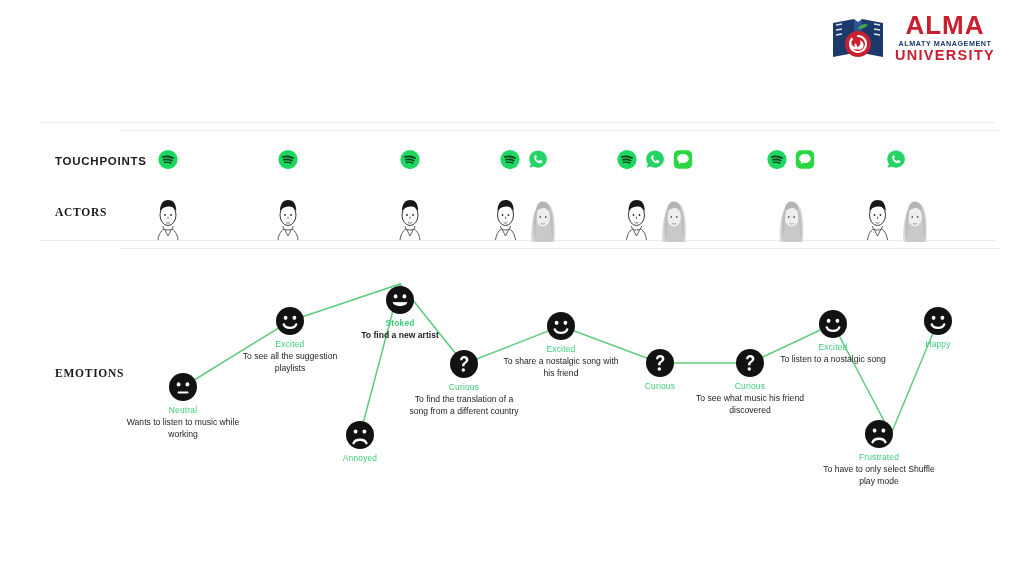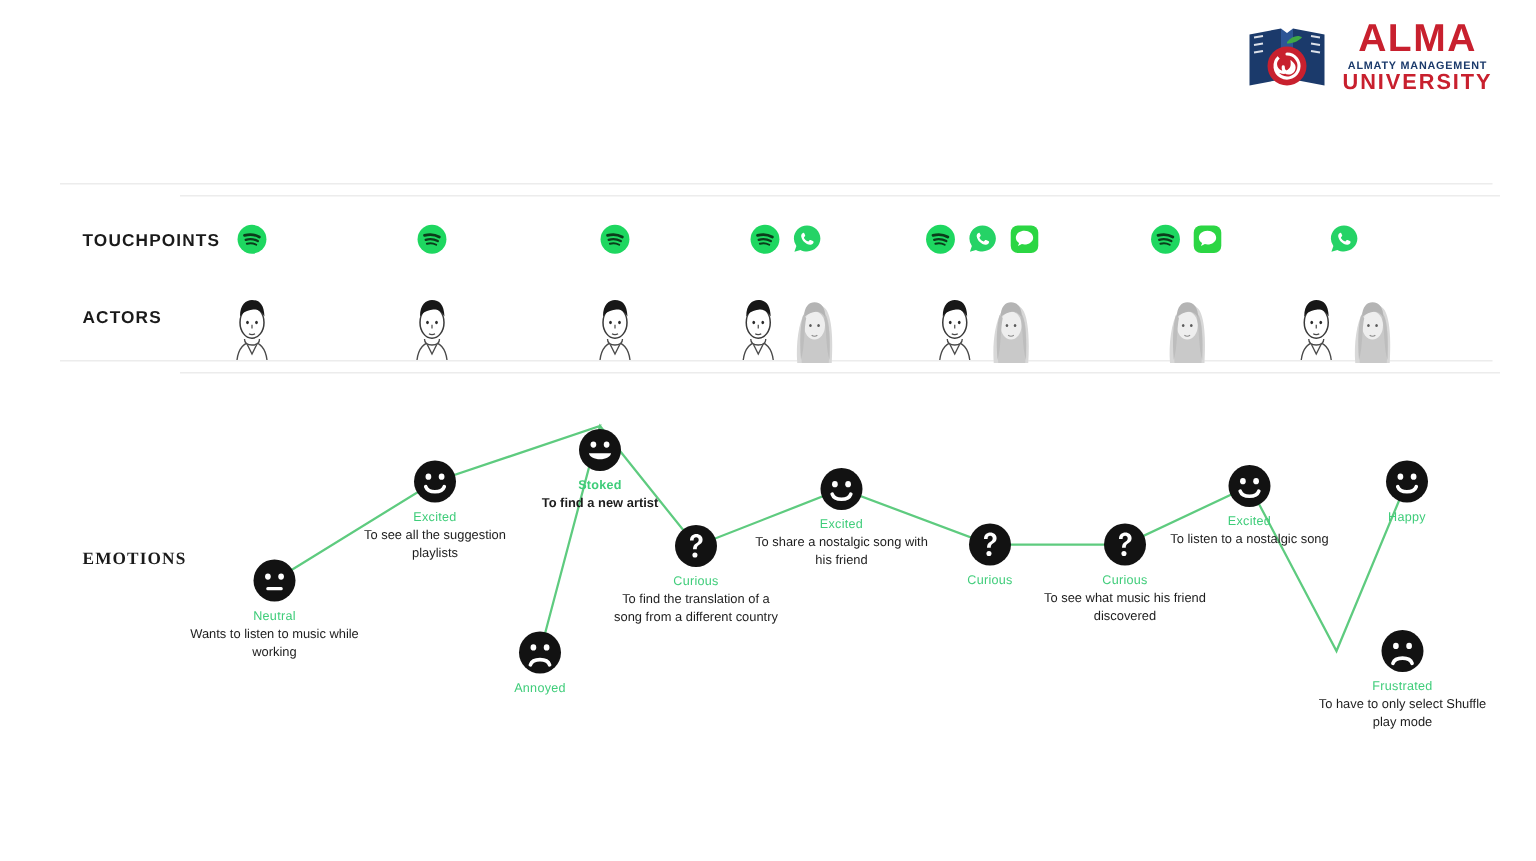--- a/index.html
+++ b/index.html
@@ -24,21 +24,21 @@
   .divider { position: absolute; height: 1px; background: #ececec; }
   .divider.d1 { left: 40px;  top: 122px; width: 955px; }
   .divider.d2 { left: 120px; top: 130px; width: 880px; }
   .divider.d3 { left: 40px;  top: 240px; width: 955px; }
   .divider.d4 { left: 120px; top: 248px; width: 880px; }
 
   
   .row-label { position: absolute; left: 55px; font-size: 11.5px; font-weight: bold;
                color: #1a1a1a; letter-spacing: .75px; }
   .row-label.touchpoints { top: 155px; }
-  .row-label.actors      { top: 206px; }
+  .row-label.actors      { top: 206px; font-family: Liberation Serif, serif; }
   .row-label.emotions    { top: 367px; font-family: Liberation Serif, serif; }
 
   
   .tp-col { position: absolute; top: 145px; height: 28px;
             display: flex; align-items: center; justify-content: center; gap: 7px;
             transform: translateX(-50%); }
   .ic { width: 21px; height: 21px; flex: 0 0 auto; display: block; }
 
   
   .ac-col { position: absolute; top: 190px; height: 52px;
@@ -372,21 +372,21 @@
       <div class="node below" style="left: 833px; top: 309px;">
         <svg class="face" viewBox="0 0 30 30">
     <circle cx="15" cy="15" r="14" fill="#121212"></circle>
     <ellipse cx="10.6" cy="11.8" rx="1.9" ry="2.1" fill="#ffffff"></ellipse>
     <ellipse cx="19.4" cy="11.8" rx="1.9" ry="2.1" fill="#ffffff"></ellipse>
     <path d="M8.8 18.4 C10.4 23 19.6 23 21.2 18.4" stroke="#ffffff" stroke-width="2.4" fill="none" stroke-linecap="round"></path>
   </svg>
         <div class="emo-name" style="color: rgb(63, 205, 122);">Excited</div>
         <div class="emo-desc">To listen to a nostalgic song</div>
       </div>
-      <div class="node below" style="left: 935px; top: 419px;">
+      <div class="node below" style="left: 879px; top: 419px;">
         <svg class="face" viewBox="0 0 30 30">
       <circle cx="15" cy="15" r="14" fill="#121212"></circle>
       <ellipse cx="10.6" cy="11.6" rx="1.9" ry="2.1" fill="#ffffff"></ellipse>
       <ellipse cx="19.4" cy="11.6" rx="1.9" ry="2.1" fill="#ffffff"></ellipse>
       <path d="M8.6 23.2 C10.2 18.6 19.8 18.6 21.4 23.2" stroke="#ffffff" stroke-width="2.4" fill="none" stroke-linecap="round"></path>
     </svg>
         <div class="emo-name" style="color: rgb(63, 205, 122);">Frustrated</div>
         <div class="emo-desc">To have to only select Shuffle play mode</div>
       </div>
       <div class="node below" style="left: 938px; top: 306px;">

